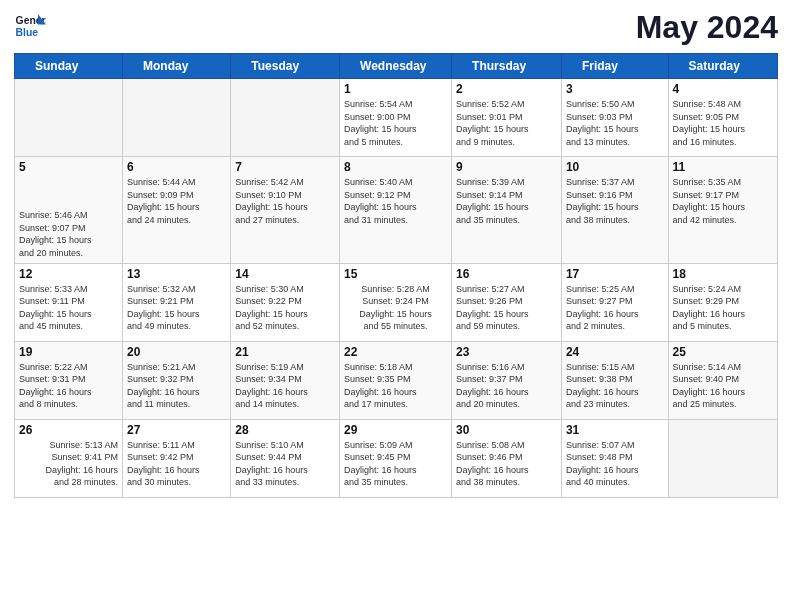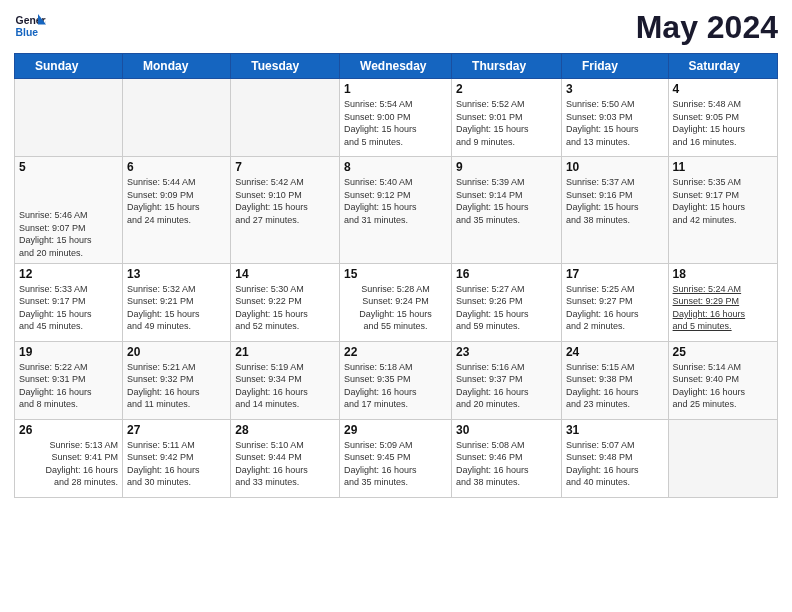--- a/index.html
+++ b/index.html
@@ -197,21 +197,21 @@
             <div class="day-info" style="white-space: pre-line;">Sunrise: 5:35 AM
 Sunset: 9:17 PM
 Daylight: 15 hours
 and 42 minutes.</div>
           </td>
         </tr>
         <tr>
           <td>
             <span class="day-num">12</span>
             <div class="day-info" style="white-space: pre-line;">Sunrise: 5:33 AM
-Sunset: 9:17 PM
+Sunset: 9:11 PM
 Daylight: 15 hours
 and 45 minutes.</div>
           </td>
           <td>
             <span class="day-num">13</span>
             <div class="day-info" style="white-space: pre-line;">Sunrise: 5:32 AM
 Sunset: 9:21 PM
 Daylight: 15 hours
 and 49 minutes.</div>
           </td>
@@ -238,21 +238,21 @@
           </td>
           <td>
             <span class="day-num">17</span>
             <div class="day-info" style="white-space: pre-line;">Sunrise: 5:25 AM
 Sunset: 9:27 PM
 Daylight: 16 hours
 and 2 minutes.</div>
           </td>
           <td>
             <span class="day-num">18</span>
-            <div class="day-info" style="white-space: pre-line; text-decoration: underline;">Sunrise: 5:24 AM
+            <div class="day-info" style="white-space: pre-line;">Sunrise: 5:24 AM
 Sunset: 9:29 PM
 Daylight: 16 hours
 and 5 minutes.</div>
           </td>
         </tr>
         <tr>
           <td>
             <span class="day-num">19</span>
             <div class="day-info" style="white-space: pre-line;">Sunrise: 5:22 AM
 Sunset: 9:31 PM

